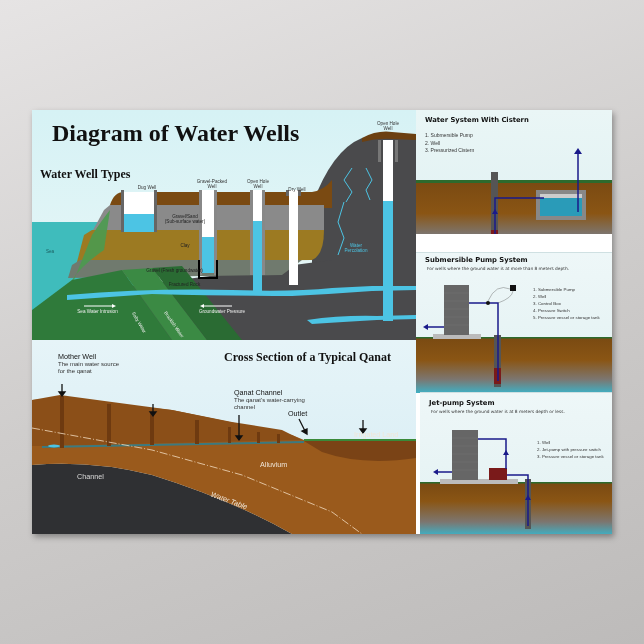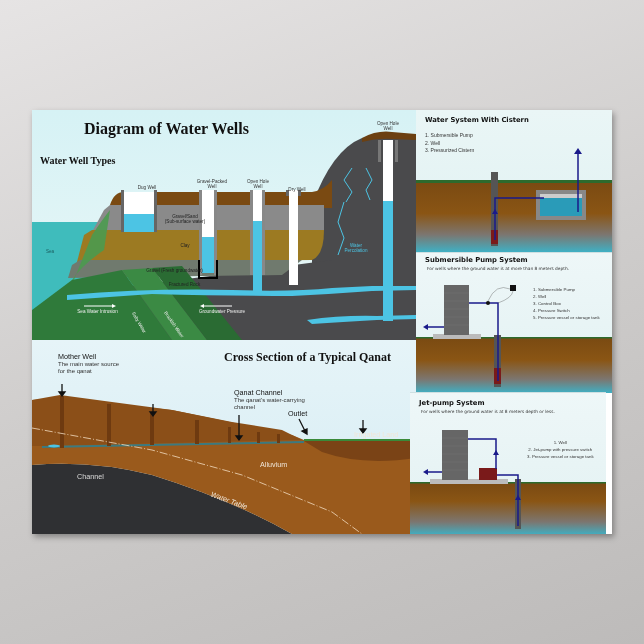--- a/index.html
+++ b/index.html
@@ -78,22 +78,22 @@
       <path d="M320,58 L312,70 L320,82 L314,92" fill="none" stroke="#4cc4e4" stroke-width="1"></path>
       <path d="M334,58 L340,70 L334,80 L338,90" fill="none" stroke="#4cc4e4" stroke-width="1"></path>
       <path d="M312,92 L306,112 L312,128 L306,145" fill="none" stroke="#4cc4e4" stroke-width="1"></path>
 
       <path d="M52,196 L80,196" stroke="#fff" stroke-width="1"></path>
       <path d="M80,194 L84,196 L80,198 Z" fill="#fff"></path>
       <path d="M172,196 L200,196" stroke="#fff" stroke-width="1"></path>
       <path d="M172,194 L168,196 L172,198 Z" fill="#fff"></path>
     </svg>
 
-    <div class="abs serif-title" style="left:52px;top:10px;font-size:16px;">Diagram of Water Wells</div>
-    <div class="abs serif-title" style="left:8px;top:45px;font-size:10px;text-align:right;">Water Well Types</div>
+    <div class="abs serif-title" style="left:20px;top:10px;font-size:24px;">Diagram of Water Wells</div>
+    <div class="abs serif-title" style="left:8px;top:57px;font-size:12px;text-align:right;">Water Well Types</div>
 
     <div class="abs tiny" style="left:95px;top:78px;width:40px;margin-top:-2px;top:77px;">Dug Well</div>
     <div class="abs tiny" style="left:155px;top:69px;width:50px;">
       <div>Gravel-Packed</div>
       <div>Well</div>
     </div>
     <div class="abs tiny" style="left:206px;top:69px;width:40px;">
       <div>Open Hole</div>
       <div>Well</div>
     </div>
@@ -174,21 +174,21 @@
       <div class="qdesc">The qanat's water-carrying</div>
       <div class="qdesc">channel</div>
     </div>
     <div class="abs qlbl" style="left:256px;top:69px;">Outlet</div>
     <div class="abs qlbl" style="left:322px;top:90px;color:#f0e6d8;">Irrigated Land</div>
     <div class="abs qlbl" style="left:228px;top:120px;color:#f0e6d8;">Alluvium</div>
     <div class="abs qlbl" style="left:45px;top:132px;color:#ddd;">Channel</div>
     <div class="abs qlbl" style="left:178px;top:156px;color:#f0e6d8;font-style:italic;transform:rotate(20deg);">Water Table</div>
   </div>
 
-  <div class="panel" style="left:384px;top:0;width:196px;height:142px;background:linear-gradient(#eaf6f6,#e0f1f2);">
+  <div class="panel" style="left:384px;top:0;width:196px;height:124px;background:linear-gradient(#eaf6f6,#e0f1f2);">
     <svg width="196" height="142">
       <defs>
         <linearGradient id="ground1" x1="0" y1="0" x2="0" y2="1">
           <stop offset="0" stop-color="#7a4a12"></stop>
             <stop offset="0.45" stop-color="#8a5514"></stop>
           <stop offset="0.75" stop-color="#7c7670"></stop>
             <stop offset="1" stop-color="#3fb0c4"></stop>
         </linearGradient>
       </defs>
       <rect x="0" y="72" width="196" height="70" fill="url(#ground1)"></rect>
@@ -245,21 +245,21 @@
     <div class="abs rsub" style="left:11px;top:13px;">For wells where the ground water is at more than 8 meters depth.</div>
     <div class="abs rlist" style="left:117px;top:33px;font-size:4.4px;">
       <div>1. Submersible Pump</div>
       <div>2. Well</div>
       <div>3. Control Box</div>
       <div>4. Pressure Switch</div>
       <div>5. Pressure vessel or storage tank</div>
     </div>
   </div>
 
-  <div class="panel" style="left:378px;top:282px;width:196px;height:142px;background:linear-gradient(#eef7f8,#e2f1f2);border-top:1px solid #cfe0e2;text-align:center;">
+  <div class="panel" style="left:388px;top:282px;width:196px;height:142px;background:linear-gradient(#eef7f8,#e2f1f2);border-top:1px solid #cfe0e2;">
     <svg width="196" height="142">
       <defs>
         <linearGradient id="ground3" x1="0" y1="0" x2="0" y2="1">
           <stop offset="0" stop-color="#7a4a12"></stop>
             <stop offset="0.35" stop-color="#8a5514"></stop>
           <stop offset="0.75" stop-color="#7c7670"></stop>
             <stop offset="1" stop-color="#3fb0c4"></stop>
         </linearGradient>
       </defs>
       <rect x="0" y="90" width="196" height="52" fill="url(#ground3)"></rect>

